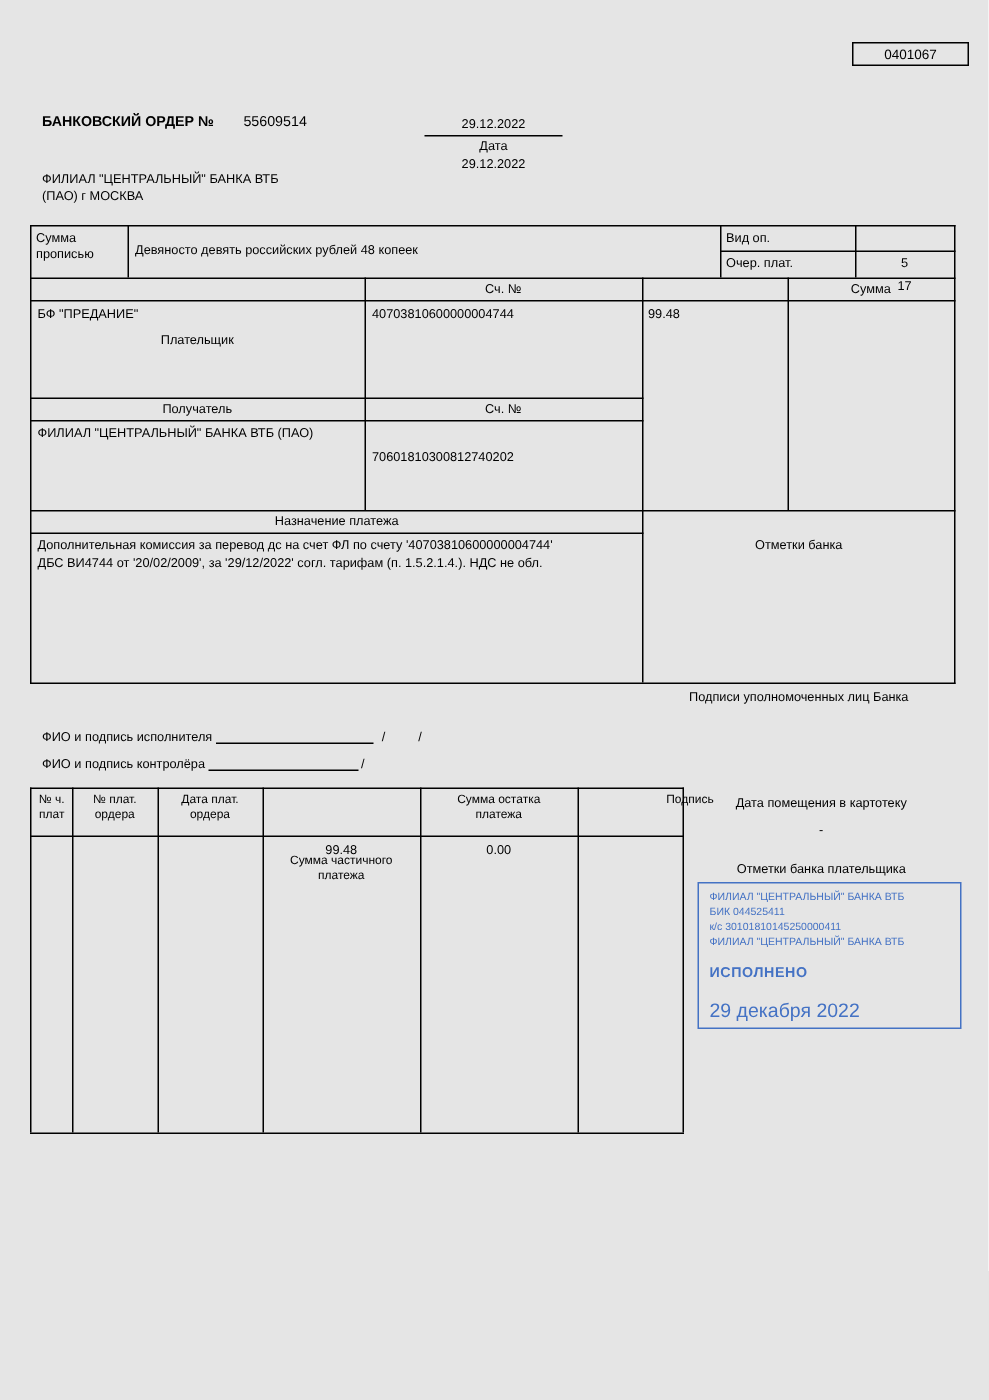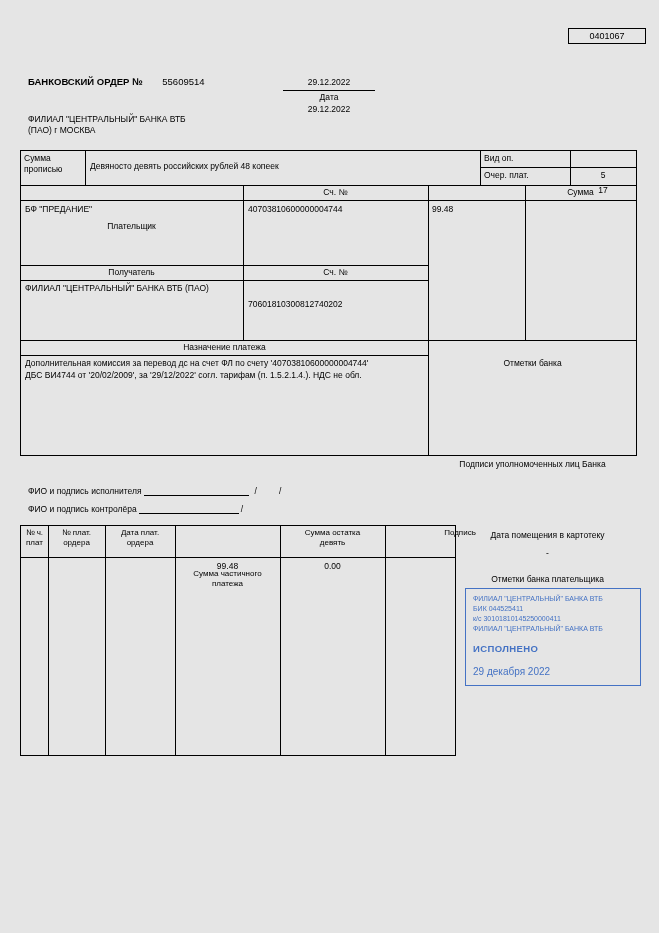--- a/index.html
+++ b/index.html
@@ -9,21 +9,21 @@
   .t{position:absolute;font-size:8.5px;line-height:1.3;color:#000;}
   .nw{white-space:nowrap;}
   .tc{text-align:center;}
   .b{font-weight:bold;}
   .t8{font-size:8px;line-height:1.25;}
   .codebox{position:absolute;box-sizing:border-box;border:1px solid #000;text-align:center;font-size:9px;line-height:14px;}
   .sigrow{position:absolute;display:flex;align-items:flex-end;font-size:8.5px;}
   .uline{display:inline-block;border-bottom:1px solid #000;height:9px;}
   .stamp{position:absolute;box-sizing:border-box;border:1px solid #4472c4;color:#4472c4;padding:5px 7px;font-size:7px;line-height:1.45;}
   .stamp .status{font-size:9.5px;font-weight:bold;margin-top:7px;letter-spacing:0.4px;}
-  .stamp .sdate{margin-top:10px;font-size:10px;}
+  .stamp .sdate{margin-top:10px;font-size:13px;}
 </style>
 </head>
 <body>
 
 <div class="page">
 
   <div class="codebox" style="left:568px;top:28px;width:78px;height:16px;">
     <span>0401067</span>
   </div>
 
@@ -103,21 +103,21 @@
   <div class="vl" style="left:105px;top:525px;height:230px;"></div>
   <div class="vl" style="left:175px;top:525px;height:230px;"></div>
   <div class="vl" style="left:280px;top:525px;height:230px;"></div>
   <div class="vl" style="left:385px;top:525px;height:230px;"></div>
   <div class="vl" style="left:455px;top:525px;height:230px;"></div>
 
   <div class="t t8 tc" style="left:20px;top:528px;width:29px;">№ ч. плат</div>
   <div class="t t8 tc" style="left:48px;top:528px;width:57px;box-sizing:border-box;padding:0 6px;">№ плат. ордера</div>
   <div class="t t8 tc" style="left:105px;top:528px;width:70px;box-sizing:border-box;padding:0 10px;">Дата плат. ордера</div>
   <div class="t t8 tc" style="left:175px;top:528px;width:105px;box-sizing:border-box;padding:0 10px;margin-top:41px;">Сумма частичного платежа</div>
-  <div class="t t8 tc" style="left:280px;top:528px;width:105px;box-sizing:border-box;padding:0 14px;">Сумма остатка девять</div>
+  <div class="t t8 tc" style="left:280px;top:528px;width:105px;box-sizing:border-box;padding:0 14px;">Сумма остатка платежа</div>
   <div class="t t8 tc" style="left:385px;top:528px;width:70px;padding-left:40px;">Подпись</div>
 
   <div class="t tc" style="left:175px;top:561px;width:105px;">99.48</div>
   <div class="t tc" style="left:280px;top:561px;width:105px;">0.00</div>
 
   <div class="t nw tc" style="left:455px;top:530px;width:185px;">Дата помещения в картотеку</div>
   <div class="t tc" style="left:455px;top:548px;width:185px;">-</div>
   <div class="t nw tc" style="left:455px;top:574px;width:185px;">Отметки банка плательщика</div>
 
   <div class="stamp stamp-colored" style="left: 465px; top: 588px; width: 176px; height: 98px; color: rgb(68, 114, 196); border-color: rgb(68, 114, 196);">

